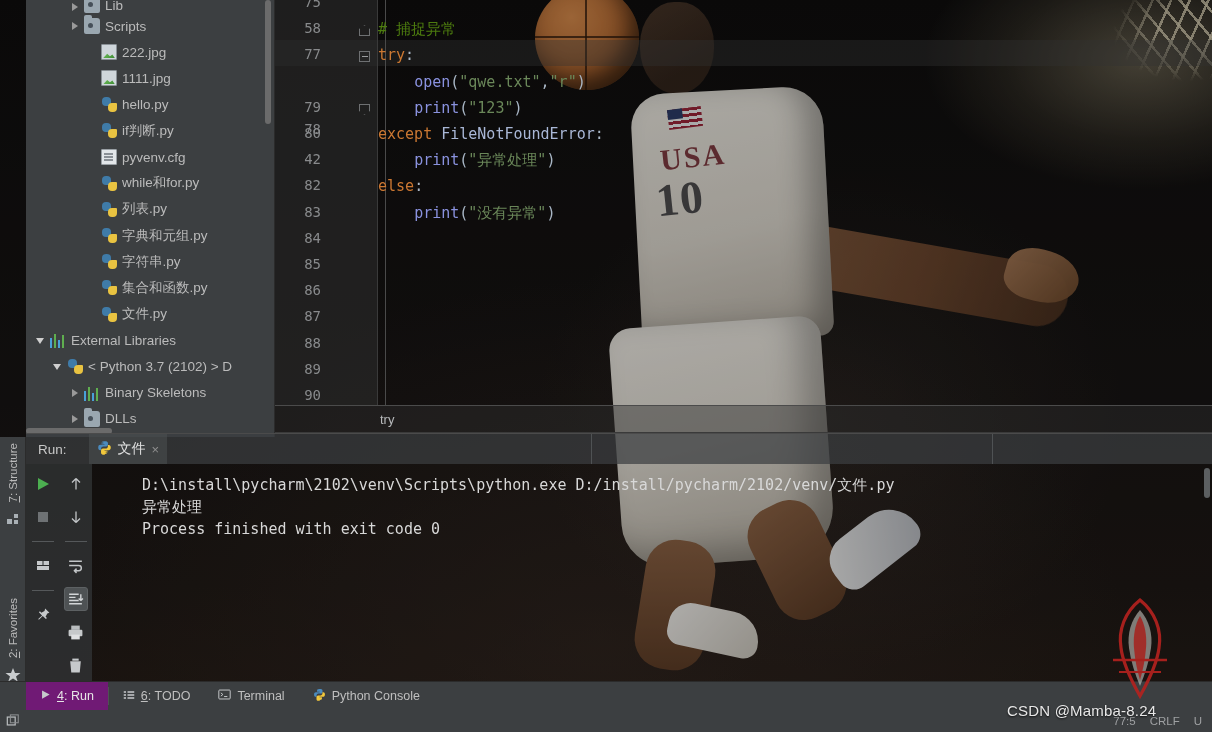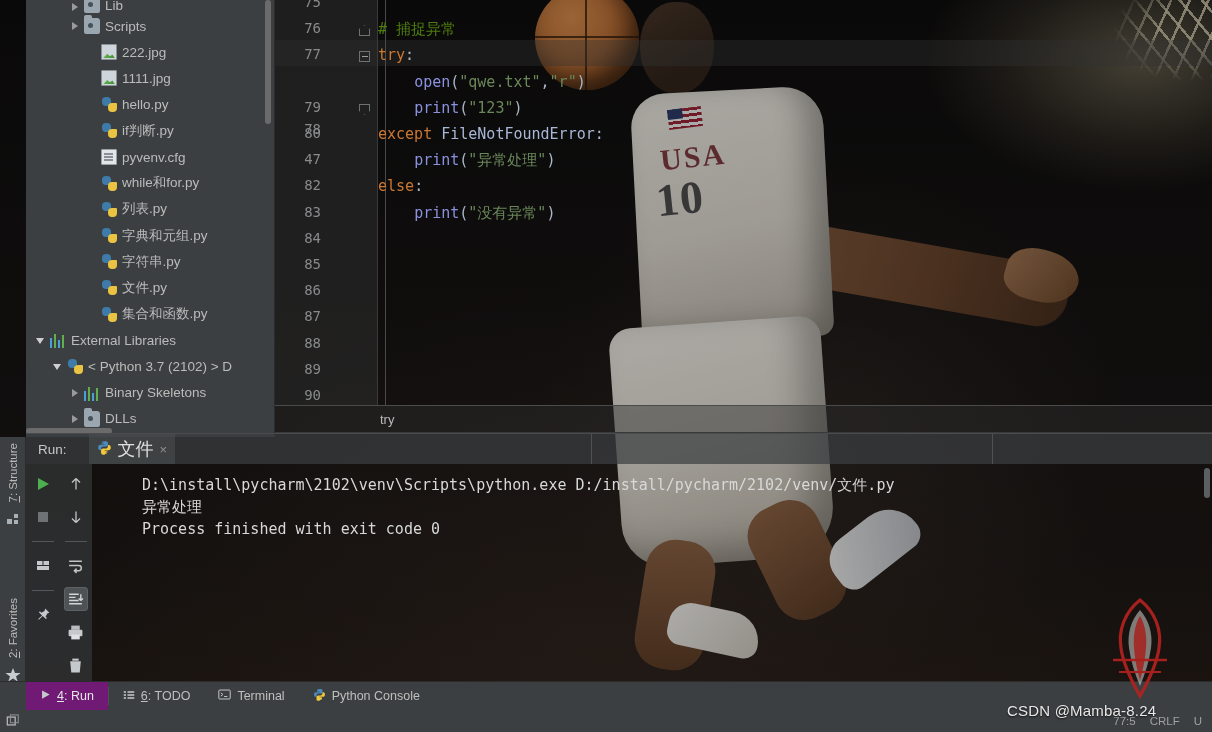--- a/index.html
+++ b/index.html
@@ -188,21 +188,21 @@
     color:#b7b9bb; font-size:13px;
   }
 
   
   #run-panel { left:26px; top:433px; width:1186px; height:248px; border-top:1px solid #4b4b4b; }
   #run-header { position:absolute; left:0; top:0; width:1186px; height:30px; background: rgba(60,63,65,0.72);
     display:flex; align-items:center; }
   #run-header .lbl { color:#c8c8c8; font-size:13.5px; margin-left:12px; }
   #run-tab { display:flex; align-items:center; gap:6px; margin-left:22px; height:30px; padding:0 8px;
     background: rgba(76,80,82,0.55); }
-  #run-tab .tab-title { color:#e0e0e0; font-size:18px; }
+  #run-tab .tab-title { color:#e0e0e0; font-size:14px; }
   #run-tab .x { color:#8f8f8f; font-size:13px; }
   #run-sep1 { position:absolute; left:565px; top:0; width:1px; height:30px; background:#4f5254; }
   #run-sep2 { position:absolute; left:966px; top:0; width:1px; height:30px; background:#4f5254; }
 
   #run-toolbar { position:absolute; left:0; top:30px; width:66px; height:218px;
     background: rgba(49,51,53,0.80); display:flex; }
   .tb-col { width:33px; display:flex; flex-direction:column; align-items:center; padding-top:8px; gap:9px; }
   .tb-btn { width:24px; height:24px; display:flex; align-items:center; justify-content:center; cursor:pointer; border-radius:3px; }
   .tb-btn.active { background:#4e5254; border:1px solid #5d6163; }
   .tb-rule { width:22px; height:1px; background:#55585a; margin:3px 0; }
@@ -342,27 +342,27 @@
       <div class="row">
         <span style="display:inline-block;width:59px;flex:none"></span>
         <span class="arrow"></span>
         <span class="ic py"></span>
         <span>字符串.py</span>
       </div>
       <div class="row">
         <span style="display:inline-block;width:59px;flex:none"></span>
         <span class="arrow"></span>
         <span class="ic py"></span>
+        <span>集合和函数.py</span>
+      </div>
+      <div class="row">
+        <span style="display:inline-block;width:59px;flex:none"></span>
+        <span class="arrow"></span>
+        <span class="ic py"></span>
         <span>文件.py</span>
-      </div>
-      <div class="row">
-        <span style="display:inline-block;width:59px;flex:none"></span>
-        <span class="arrow"></span>
-        <span class="ic py"></span>
-        <span>集合和函数.py</span>
       </div>
       <div class="row">
         <span style="display:inline-block;width:8px;flex:none"></span>
         <span class="arrow down"></span>
         <span class="ic lib">
           <i></i>
           <i></i>
           <i></i>
           <i></i>
         </span>
@@ -393,26 +393,26 @@
       </div>
     </div>
   <div id="tree-scroll-v"></div>
   <div id="tree-scroll-h"></div>
 </div>
 
 <div class="pane" id="editor">
   <div id="caret-line"></div>
   <div id="gutter">
       <div class="ln" style="top: -6px;">75</div>
-      <div class="ln" style="top: 20.2px;">76</div>
+      <div class="ln" style="top: 20.2px;">58</div>
       <div class="ln" style="top: 46.4px;">77</div>
       <div class="ln" style="top: 72.6px; margin-top: 48px;">78</div>
       <div class="ln" style="top: 98.8px;">79</div>
       <div class="ln" style="top: 125px;">80</div>
-      <div class="ln" style="top: 151.2px;">47</div>
+      <div class="ln" style="top: 151.2px;">42</div>
       <div class="ln" style="top: 177.4px;">82</div>
       <div class="ln" style="top: 203.6px;">83</div>
       <div class="ln" style="top: 229.8px;">84</div>
       <div class="ln" style="top: 256px;">85</div>
       <div class="ln" style="top: 282.2px;">86</div>
       <div class="ln" style="top: 308.4px;">87</div>
       <div class="ln" style="top: 334.6px;">88</div>
       <div class="ln" style="top: 360.8px;">89</div>
       <div class="ln" style="top: 387px;">90</div>
       <div class="fold house" style="top: 25.2px;"></div>

